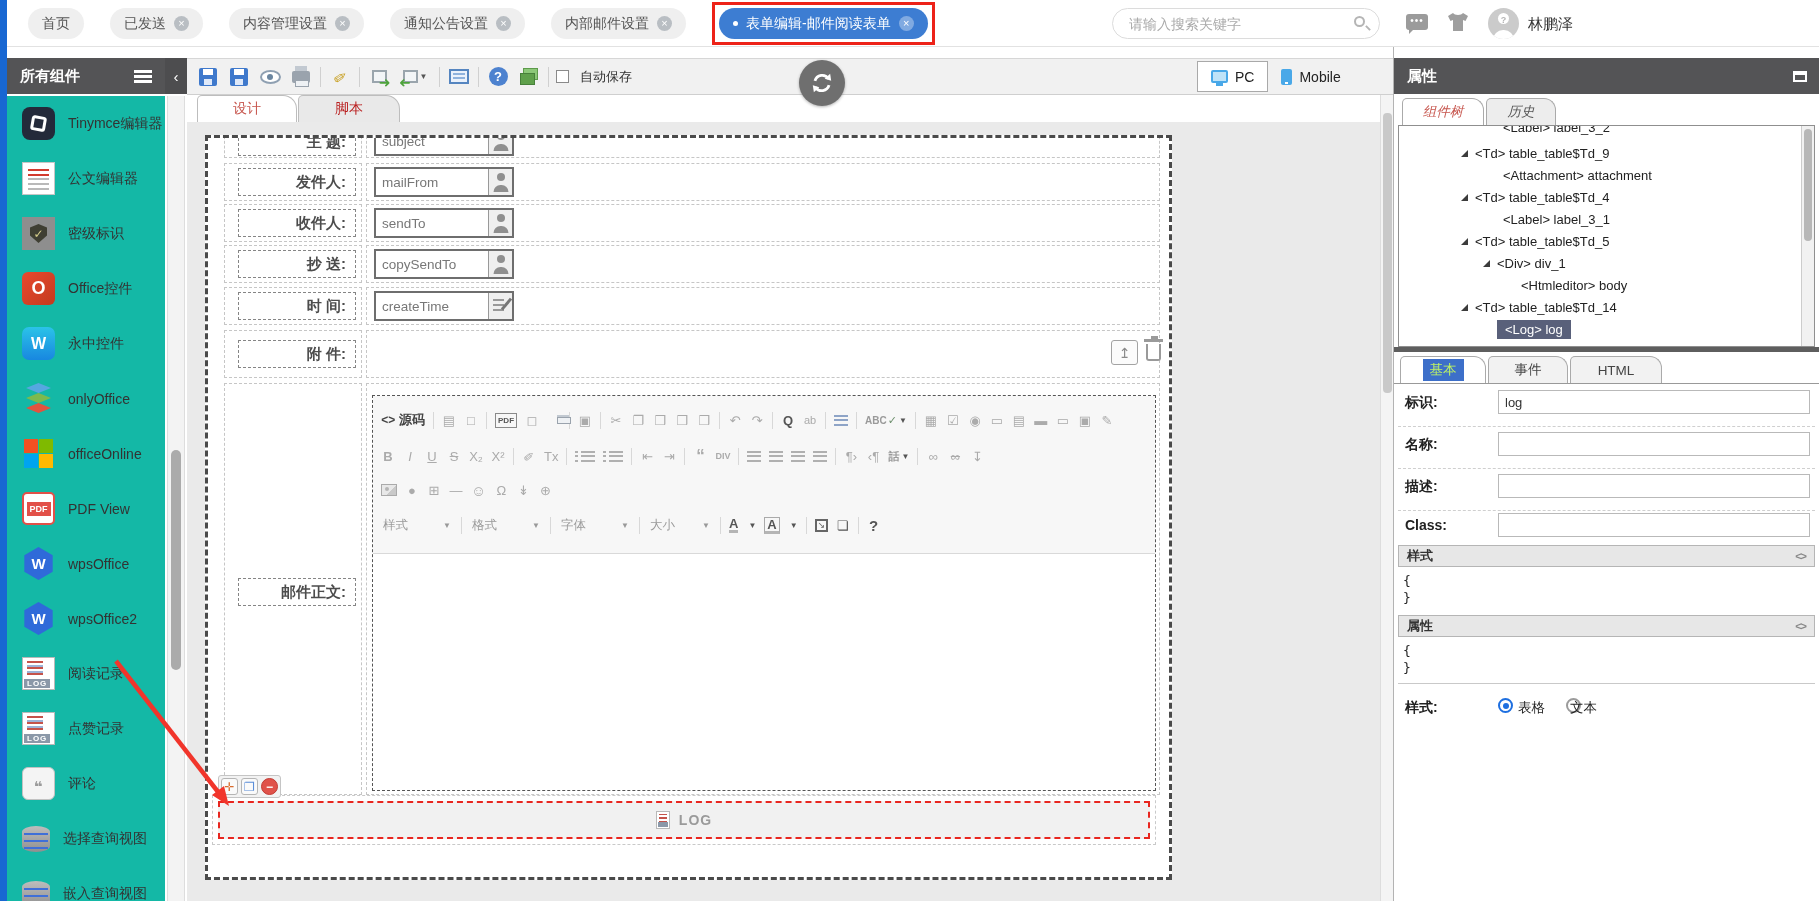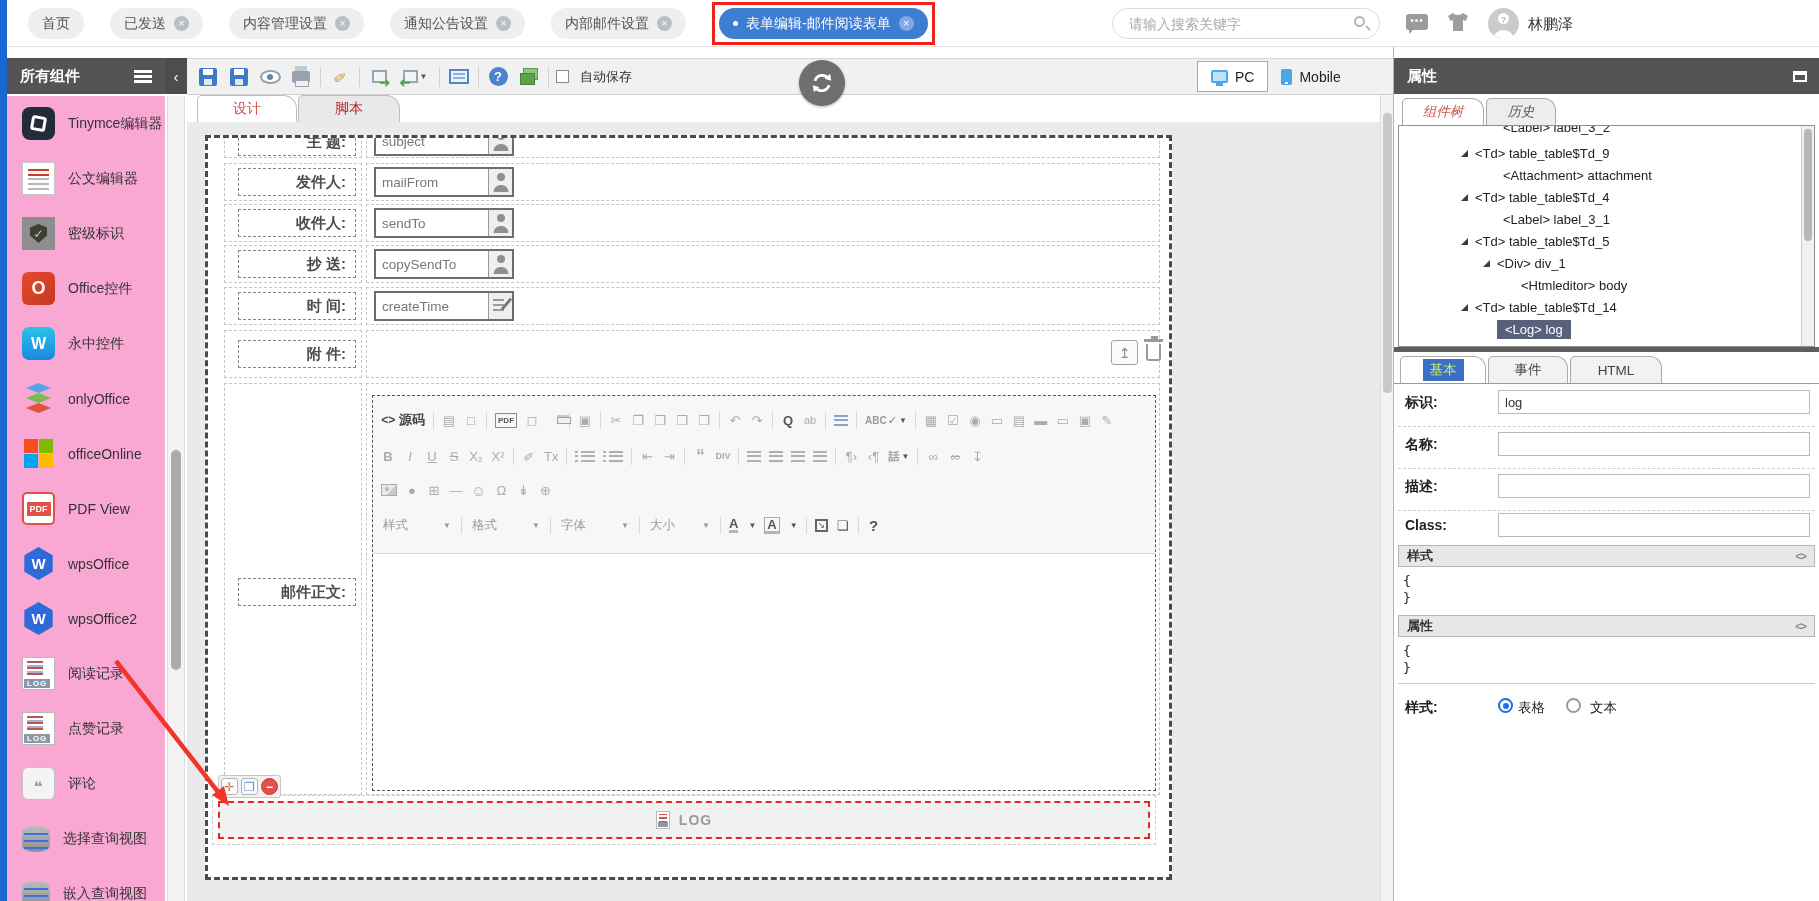--- a/index.html
+++ b/index.html
@@ -37,21 +37,21 @@
   .ava b { position:absolute; top:7px; left:0; right:0; text-align:center; font-size:9px; color:#b5b5b5; z-index:2; }
   .uname { left:1521px; top:15px; font-size:15px; color:#333; }
 
   
   .sb-head { left:7px; top:58px; width:158px; height:36px; background:#545456; color:#fff;
              display:flex; align-items:center; justify-content:space-between; padding:0 13px; font-size:15px; font-weight:bold; }
   .burger { width:18px; height:13px; border-top:3px solid #fff; border-bottom:3px solid #fff; position:relative; }
   .burger::after { content:""; position:absolute; left:0; right:0; top:2px; height:3px; background:#fff; }
   .collapse { left:165px; top:58px; width:22px; height:36px; background:#4d4d4f; color:#fff; font-size:15px;
               display:flex; align-items:center; justify-content:center; cursor:pointer; }
-  .sb-list { left:7px; top:96px; width:158px; height:805px; background:#f9a8d4; overflow:hidden; }
+  .sb-list { left:7px; top:96px; width:158px; height:805px; background:#14b8a6; overflow:hidden; }
   .sd-item { height:55px; display:flex; align-items:center; gap:13px; padding-left:15px; cursor:pointer; }
   .sd-lab { font-size:14px; color:#333; white-space:nowrap; }
   .si { width:33px; height:33px; flex:none; position:relative; display:flex; align-items:center; justify-content:center; }
   .ic-tinymce { background:#232a3a; border-radius:8px; }
   .ic-tinymce::after { content:""; position:absolute; inset:9px; border:3px solid #fff; border-radius:3px; transform:rotate(10deg); }
   .ic-gongwen { background:#fff; border:1px solid #c6c6c6; }
   .ic-gongwen::before { content:""; position:absolute; top:4px; left:5px; right:5px; height:9px;
         background:repeating-linear-gradient(0deg,#d23b2e 0 2px,transparent 2px 5px); }
   .ic-gongwen::after { content:""; position:absolute; bottom:4px; left:5px; right:5px; height:12px;
         background:repeating-linear-gradient(0deg,#b9b9b9 0 2px,transparent 2px 5px); }
@@ -740,21 +740,21 @@
         <i>&lt;&gt;</i>
     </div>
     <span class="codeln" style="top:596px">{</span>
     <span class="codeln" style="top:613px">}</span>
     <div class="psep" style="top:636px;border-top-style:solid;border-color:#c9c9c9"></div>
 
     <span class="prow-lab" style="top:652px">样式:</span>
     <span class="radio on" style="left:104px;top:651px"></span>
     <span class="radlab" style="left:124px;top:652px">表格</span>
     <span class="radio" style="left:172px;top:651px"></span>
-    <span class="radlab" style="left:196px;top:652px">文本</span>
+    <span class="radlab" style="left:176px;top:652px">文本</span>
   </div>
 
   <svg class="abs arrow-svg">
     <line x1="116" y1="661" x2="222" y2="797" stroke="#f1352b" stroke-width="4.5"></line>
     <polygon points="229,806 212,795 224,786" fill="#f1352b"></polygon>
   </svg>
 
 </div>
 
 </body></html>

